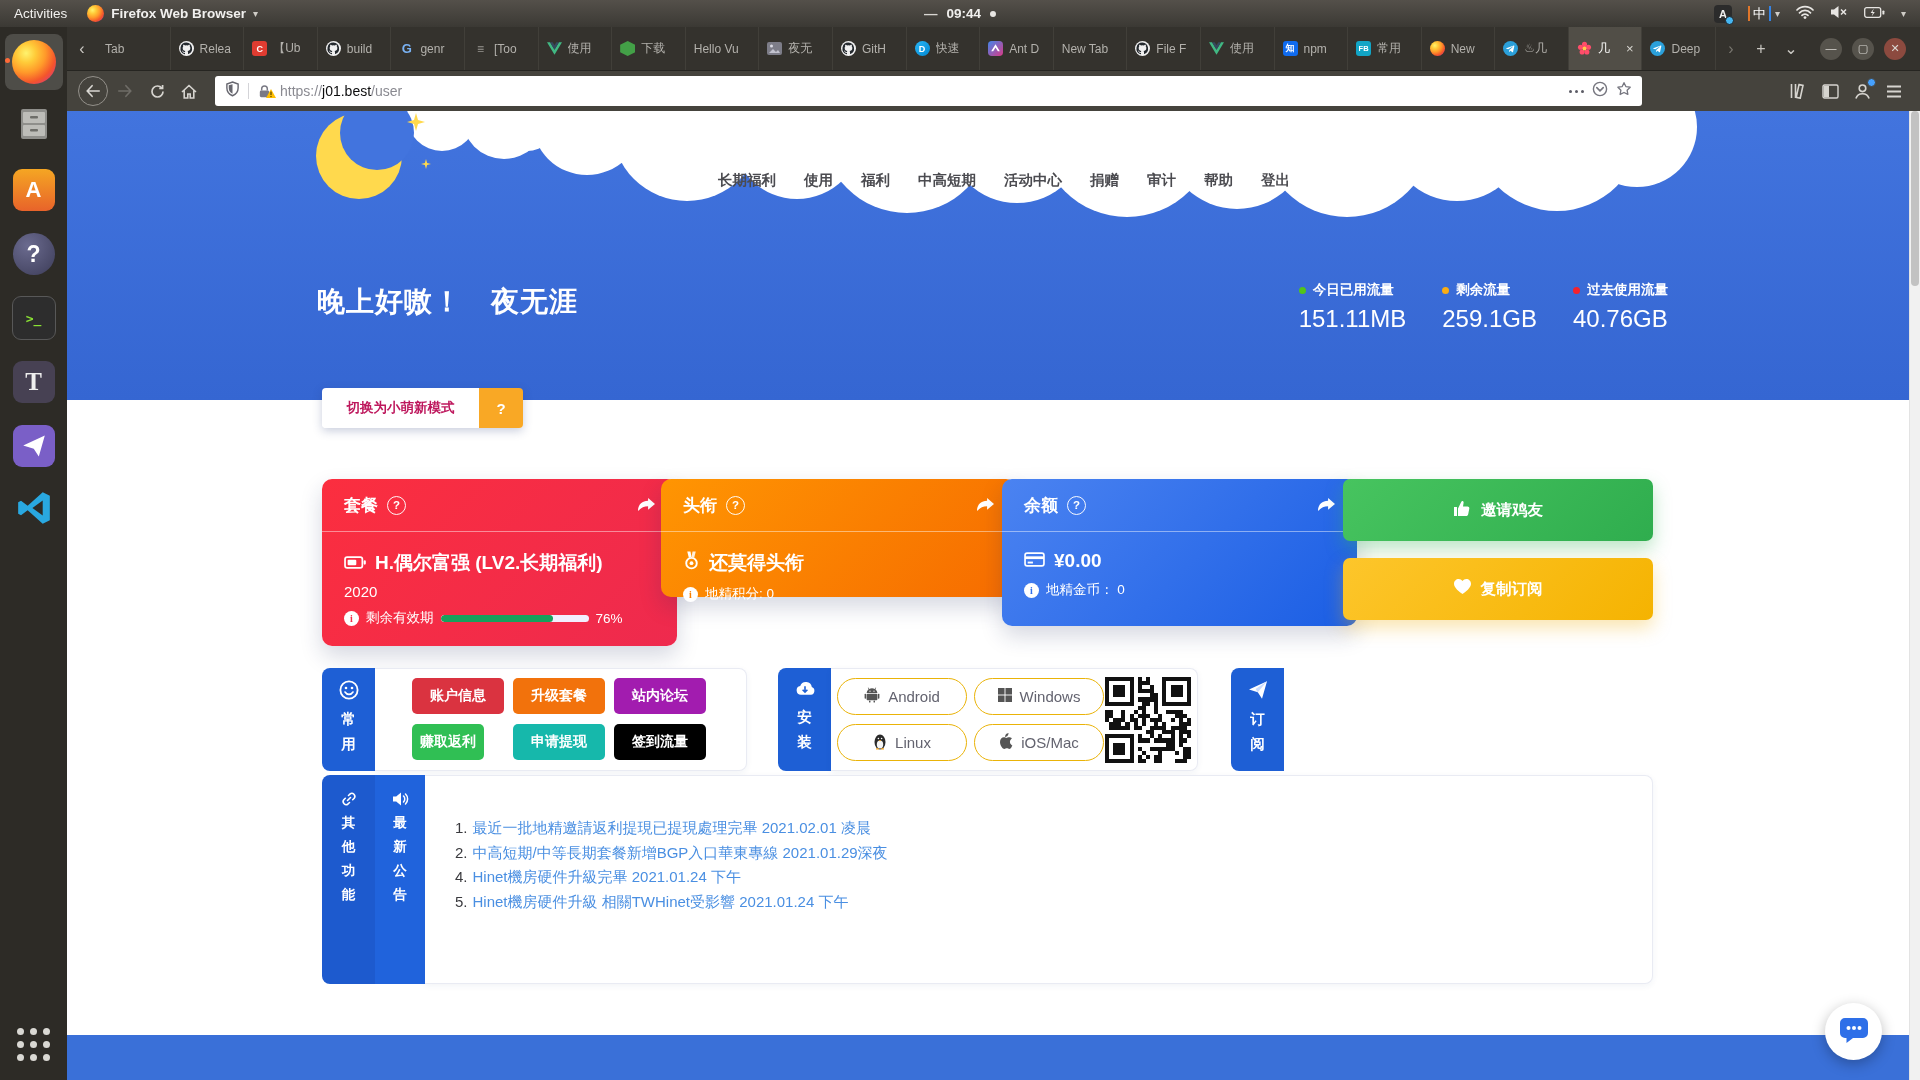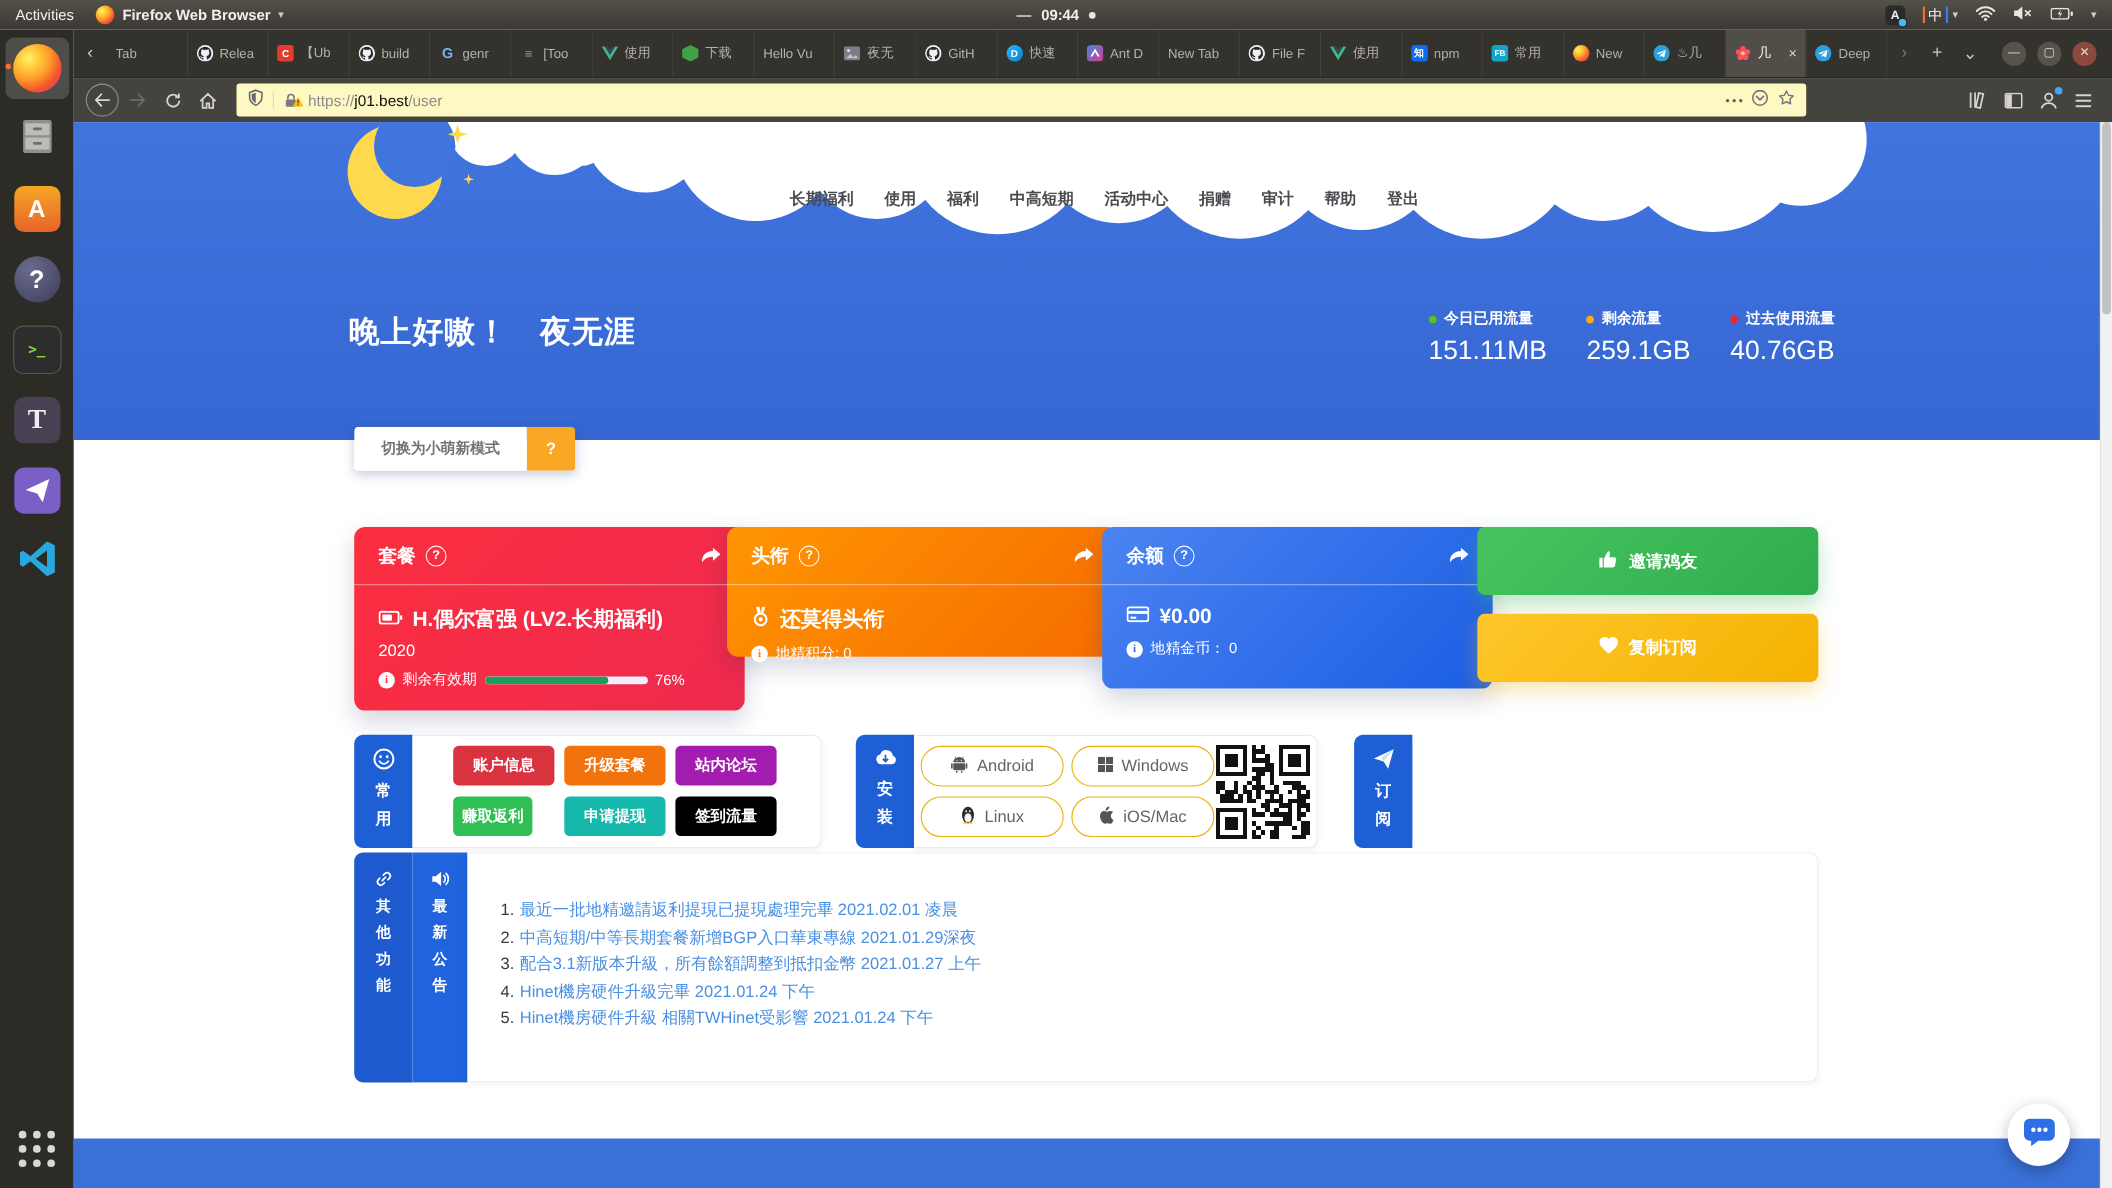--- a/index.html
+++ b/index.html
@@ -43,21 +43,21 @@
   .tab .icon-wrap{flex:none;display:flex;}
   .tabbar-btn{width:30px;display:flex;align-items:center;justify-content:center;color:#c9c7c2;font-size:16px;flex:none;}
   .tabbar-btn.dim{color:#78766f;}
   .win-controls{display:flex;align-items:center;gap:10px;padding:0 14px;flex:none;}
   .win-btn{width:22px;height:22px;border-radius:50%;background:#56534c;color:#dcdad5;display:flex;align-items:center;justify-content:center;font-size:11px;line-height:1;}
   .win-btn.close{background:#8c4a3f;}
 
   .toolbar{height:40px;background:#45433d;display:flex;align-items:center;padding:0 10px;}
   .tool-btn{width:32px;height:30px;display:flex;align-items:center;justify-content:center;flex:none;}
   .back-circle{width:28px;height:28px;border:1.5px solid #93908a;border-radius:50%;display:flex;align-items:center;justify-content:center;}
-  .urlbar{height:30px;background:#fef9c3;border-radius:3px;flex:1;margin:0 8px 0 10px;margin-right:140px;display:flex;align-items:center;padding:0 10px;gap:8px;min-width:0;}
+  .urlbar{height:30px;background:#ffffff;border-radius:3px;flex:1;margin:0 8px 0 10px;margin-right:140px;display:flex;align-items:center;padding:0 10px;gap:8px;min-width:0;}
   .url-divider{width:1px;height:16px;background:#d4d4d8;}
   .url-text{font-size:14px;color:#0c0c0d;flex:1;white-space:nowrap;overflow:hidden;}
   .url-dim{color:#8a8a91;}
   .lockwrap{position:relative;display:flex;}
   .lock-warn{position:absolute;right:-4px;bottom:-3px;}
   .dots3{display:flex;gap:3px;align-items:center;}
   .dots3 i{width:3px;height:3px;border-radius:50%;background:#5c5c66;}
   .acct{position:relative;}
   .acct .sync-dot{position:absolute;right:2px;top:2px;width:7px;height:7px;border-radius:50%;background:#45a1ff;border:1px solid #45433d;}
 
@@ -71,21 +71,21 @@
   .sparkle{position:absolute;color:#ffd94d;}
   .hero-nav{position:absolute;top:60px;left:651px;display:flex;gap:28px;font-size:14.5px;font-weight:bold;color:#4b4b50;white-space:nowrap;}
   .hero-nav span{cursor:default;}
   .greeting{position:absolute;left:250px;top:172px;color:#fff;font-size:28px;font-weight:bold;letter-spacing:1px;}
   .hero-stats{position:absolute;top:170px;right:252px;display:flex;gap:36px;color:#fff;}
   .stat-label{display:flex;align-items:center;gap:7px;font-size:13.5px;font-weight:bold;}
   .stat-dot{width:7px;height:7px;border-radius:50%;flex:none;}
   .stat-value{font-size:24px;margin-top:6px;font-weight:400;}
 
   .mode-toggle{position:absolute;left:255px;top:277px;display:flex;height:40px;box-shadow:0 3px 10px rgba(40,60,120,.25);border-radius:4px;overflow:hidden;z-index:5;}
-  .mode-btn{width:157px;background:#fff;border:none;font-size:13.5px;font-weight:bold;color:#737373;font-family:inherit;}
+  .mode-btn{width:157px;background:#fff;border:none;font-size:13.5px;font-weight:bold;color:#be185d;font-family:inherit;}
   .mode-help{width:44px;background:#f9a825;border:none;color:#fff;font-size:15px;font-weight:bold;font-family:inherit;}
 
   
   .card{position:absolute;border-radius:10px;color:#fff;padding:0 22px;box-shadow:0 10px 22px rgba(30,40,90,.18);}
   .card-red{left:255px;top:368px;width:311px;height:167px;background:linear-gradient(135deg,#fb2e3f,#ee2a4e);--cardc:#f32c47;}
   .card-orange{left:594px;top:368px;width:311px;height:118px;background:linear-gradient(135deg,#ff9502,#f66c00);--cardc:#f97f00;}
   .card-blue{left:935px;top:368px;width:311px;height:147px;background:linear-gradient(135deg,#4b83f1,#1b5ee4);--cardc:#2f6eea;}
   .card-head{display:flex;align-items:center;gap:9px;height:52px;}
   .card-title{font-size:17px;font-weight:bold;}
   .qmark{width:17px;height:17px;border:1.6px solid rgba(255,255,255,.95);border-radius:50%;font-size:11.5px;font-weight:bold;display:inline-flex;align-items:center;justify-content:center;}
@@ -893,21 +893,20 @@
         <span>
             <div class="vchar">最</div>
             <div class="vchar">新</div>
             <div class="vchar">公</div>
             <div class="vchar">告</div>
           </span>
       </div>
       <div class="ann-panel" id="announcements">
           <div class="ann-row"><span class="ann-n">1.</span><a class="ann-link">最近一批地精邀請返利提現已提現處理完畢 2021.02.01 凌晨</a></div>
           <div class="ann-row"><span class="ann-n">2.</span><a class="ann-link">中高短期/中等長期套餐新增BGP入口華東專線 2021.01.29深夜</a></div>
-          <div class="ann-row"><span class="ann-n">3.</span><a class="ann-link">配合3.1新版本升級，所有餘額調整到抵扣金幣 2021.01.27 上午</a></div>
           <div class="ann-row"><span class="ann-n">4.</span><a class="ann-link">Hinet機房硬件升級完畢 2021.01.24 下午</a></div>
           <div class="ann-row"><span class="ann-n">5.</span><a class="ann-link">Hinet機房硬件升級 相關TWHinet受影響 2021.01.24 下午</a></div>
         </div>
 
       <div class="footer"></div>
 
       <div class="chat-fab">
         <span><svg width="34" height="32" viewBox="0 0 32 32">
               <path fill="#2e6fe8" d="M7 4h18a5 5 0 0 1 5 5v10a5 5 0 0 1-5 5H15l-6.5 5v-5H7a5 5 0 0 1-5-5V9a5 5 0 0 1 5-5z"></path>
               <circle cx="10.5" cy="14" r="2" fill="#fff"></circle>

